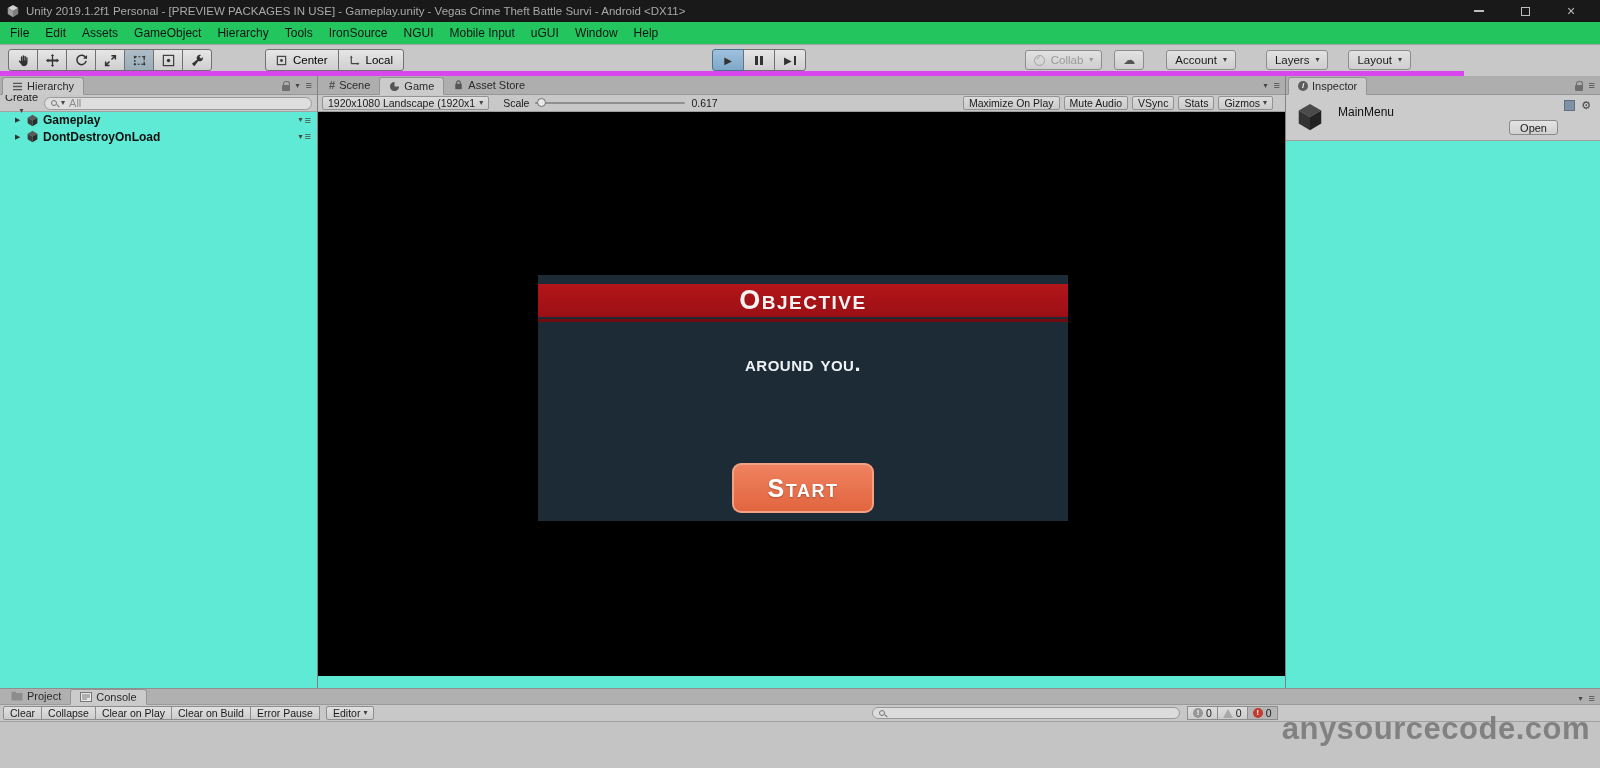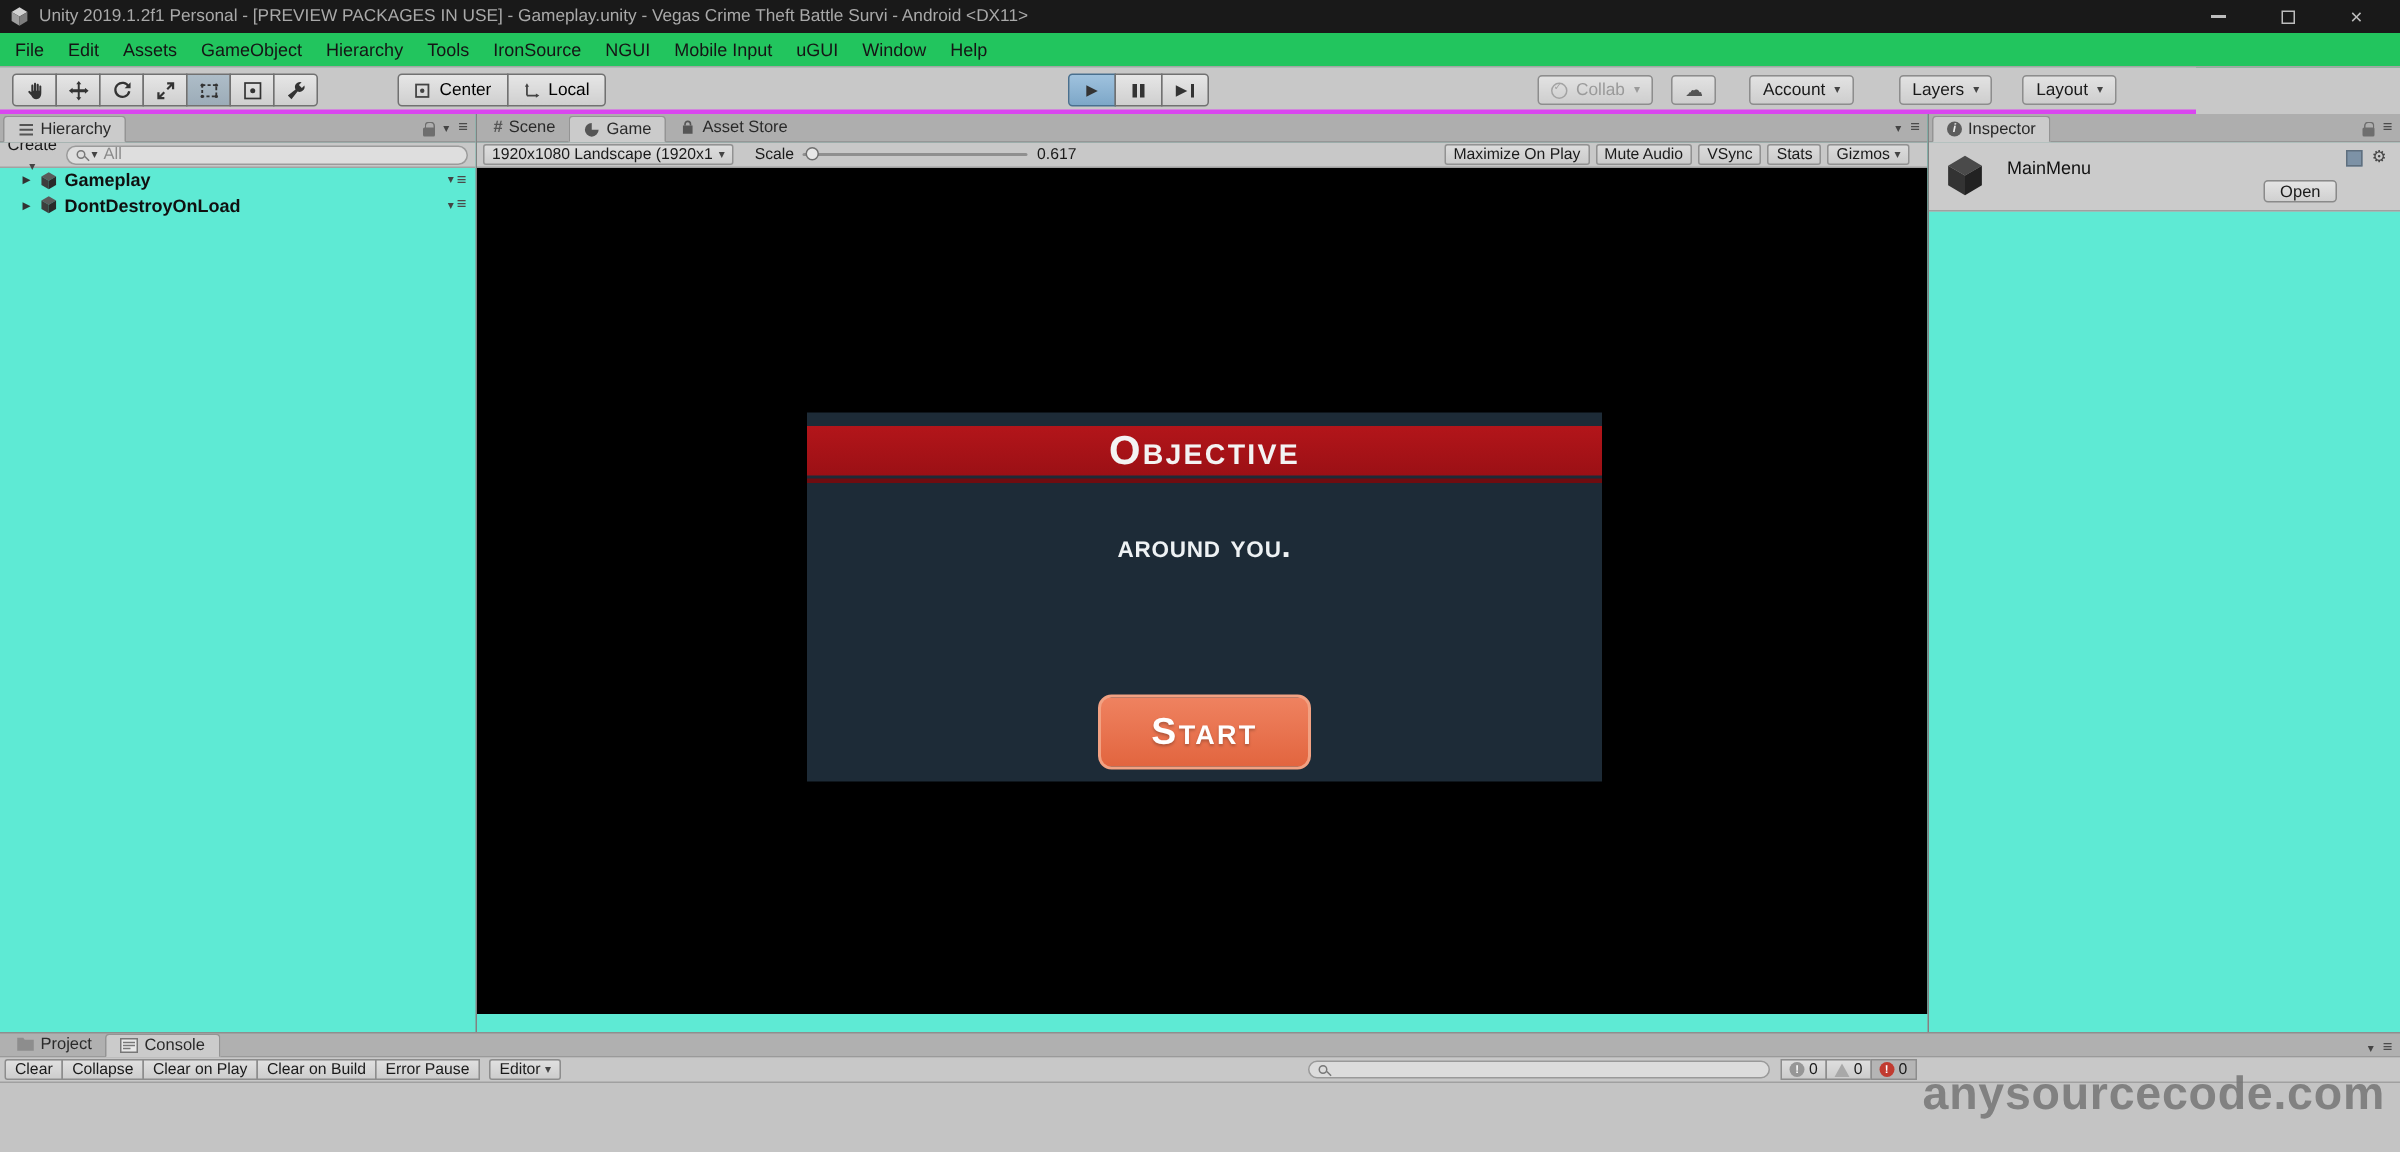--- a/index.html
+++ b/index.html
@@ -13,21 +13,21 @@
   .wc { width:46px; display:flex; align-items:center; justify-content:center; }
   .wc-min { width:10px; height:1.5px; background:#bdbdbd; }
   .wc-max { width:9px; height:9px; border:1px solid #bdbdbd; }
   .wc-close { color:#bdbdbd; font-size:14px; line-height:1; }
 
   
   .menubar { position:absolute; left:0; top:22px; width:1600px; height:23px; background:#22c55e; border-bottom:1px solid #a5a5a5; display:flex; align-items:center; padding-left:2px; }
   .menu-item { padding:0 8px; font-size:12px; color:#151515; }
 
   
-  .toolbar { position:absolute; left:0; top:45px; width:1464px; height:31px; background:#c8c8c8; border-bottom:3px solid #d946ef; }
+  .toolbar { position:absolute; left:0; top:45px; width:1464px; height:31px; background:#c8c8c8; border-bottom:5px solid #d946ef; }
   .tool-group { position:absolute; left:8px; top:4px; display:flex; }
   .tool-btn { width:30px; height:22px; background:linear-gradient(#e6e6e6,#cfcfcf); border:1px solid #717171; margin-left:-1px; display:flex; align-items:center; justify-content:center; }
   .tool-btn:first-child { border-radius:3px 0 0 3px; margin-left:0; }
   .tool-btn:last-child { border-radius:0 3px 3px 0; }
   .tool-btn.pressed { background:linear-gradient(#aebdc8,#9cacb8); }
   .seg-group { position:absolute; top:4px; display:flex; }
   .pivot-group { left:265px; }
   .seg-btn { height:22px; padding:0 10px; display:flex; align-items:center; gap:6px; background:linear-gradient(#e6e6e6,#cfcfcf); border:1px solid #717171; margin-left:-1px; font-size:11.5px; }
   .seg-btn:first-child { border-radius:3px 0 0 3px; margin-left:0; }
   .seg-btn:last-child { border-radius:0 3px 3px 0; }

